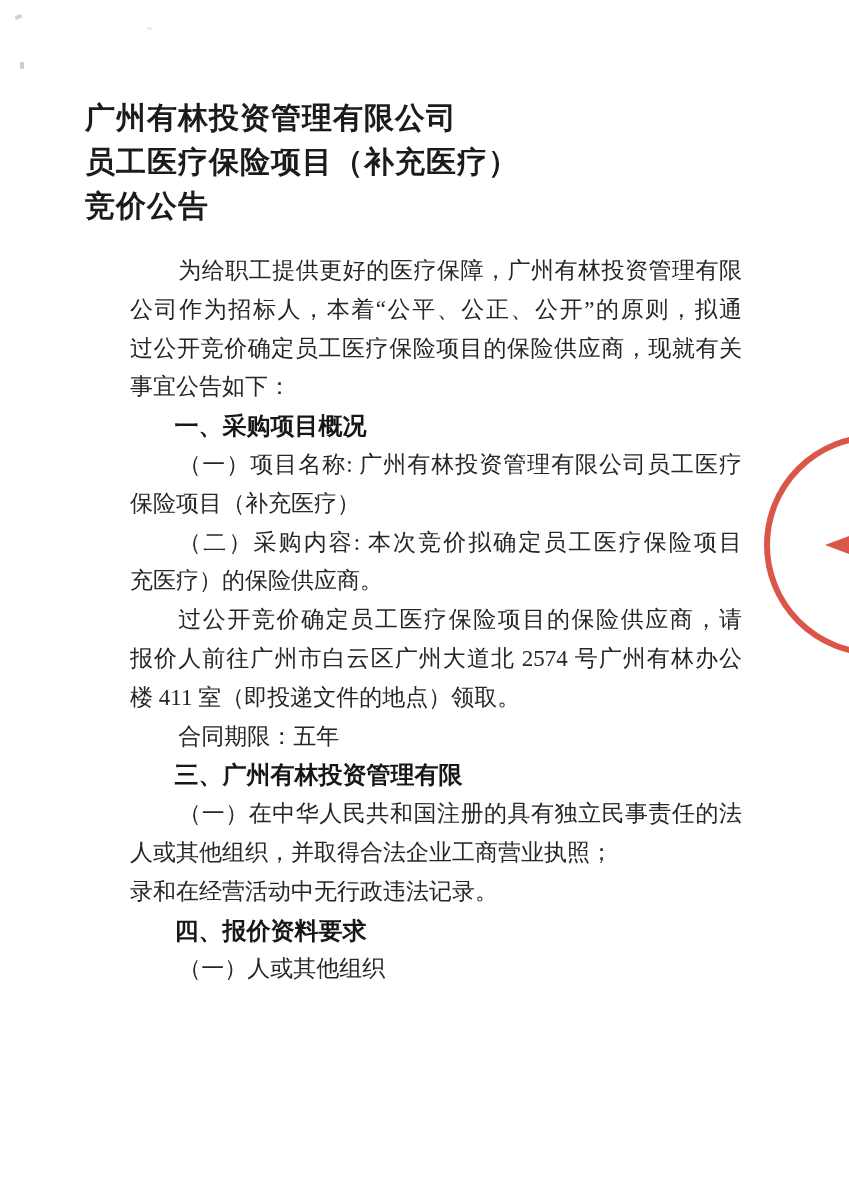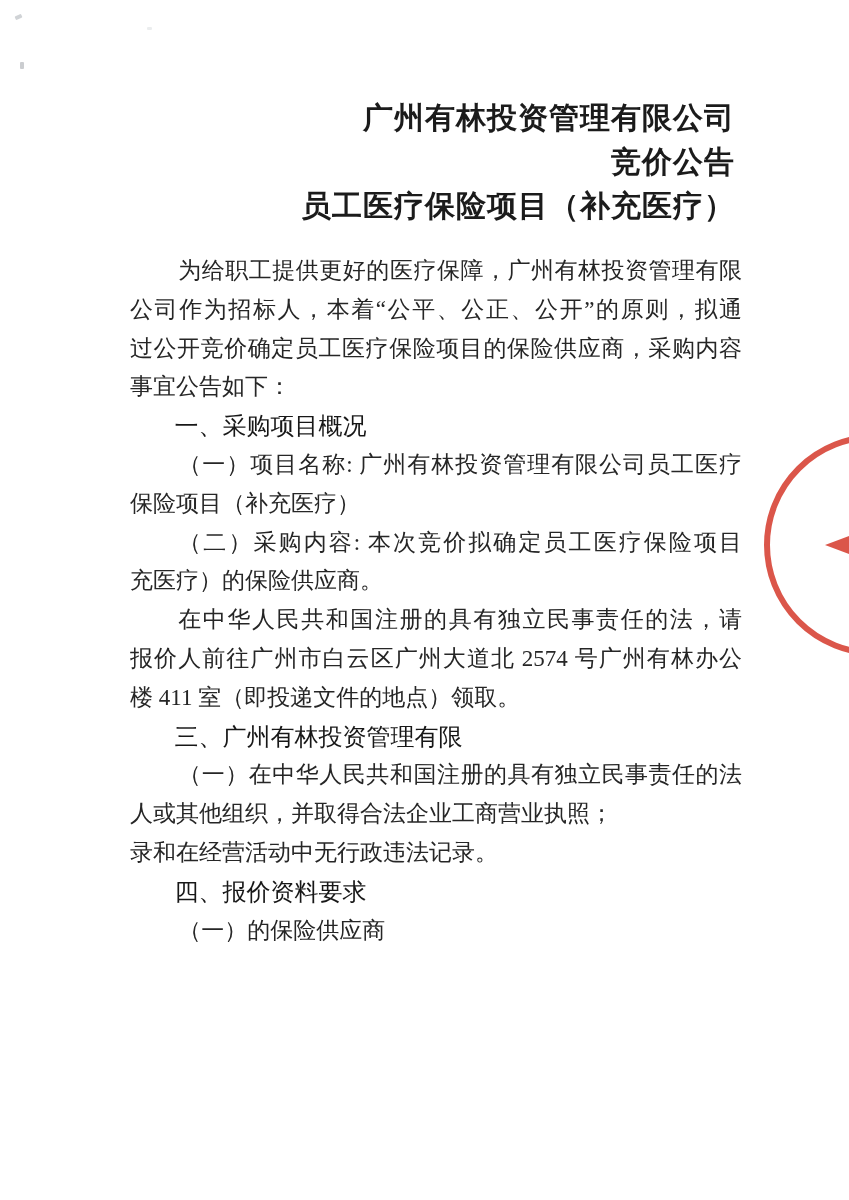--- a/index.html
+++ b/index.html
@@ -11,21 +11,21 @@
     overflow: hidden;
     font-family: "Liberation Serif", serif;
     color: #242424;
   }
   
   .title {
     position: absolute;
     top: 96px;
     left: 85px;
     width: 650px;
-    text-align: right;
+    text-align: left;
     font-weight: bold;
     font-size: 30px;
     line-height: 44px;
     color: #1b1b1b;
     letter-spacing: 1px;
   }
   
   .content {
     position: absolute;
     top: 252px;
@@ -40,21 +40,21 @@
     overflow: hidden;
   }
   .ind { text-indent: 2.1em; }
   .j {
     text-align: justify;
     text-align-last: justify;
     text-justify: inter-character;
   }
   .heading {
     font-family: "Liberation Sans", sans-serif;
-    font-weight: normal;
+    font-weight: bold;
     font-size: 24px;
     color: #171717;
     text-indent: 1.85em;
   }
   
   .seal {
     position: absolute;
     left: 736px;
     top: 420px;
     width: 113px;
@@ -76,48 +76,49 @@
 <body>
 
 <div class="page">
 
   <div class="speck s1"></div>
   <div class="speck s2"></div>
   <div class="speck s3"></div>
 
   <div class="title">
     <div>广州有林投资管理有限公司</div>
+    <div>员工医疗保险项目（补充医疗）</div>
     <div>竞价公告</div>
-    <div>员工医疗保险项目（补充医疗）</div>
   </div>
 
   <div class="content">
 
     <div class="line ind j">为给职工提供更好的医疗保障，广州有林投资管理有限</div>
     <div class="line j">公司作为招标人，本着“公平、公正、公开”的原则，拟通</div>
-    <div class="line j">过公开竞价确定员工医疗保险项目的保险供应商，采购内容</div>
+    <div class="line j">过公开竞价确定员工医疗保险项目的保险供应商，现就有关</div>
     <div class="line">事宜公告如下：</div>
 
     <div class="line heading">一、采购项目概况</div>
     <div class="line ind j">（一）项目名称: 广州有林投资管理有限公司员工医疗</div>
     <div class="line">保险项目（补充医疗）</div>
     <div class="line ind j">（二）采购内容: 本次竞价拟确定员工医疗保险项目（补</div>
     <div class="line">充医疗）的保险供应商。</div>
 
-    <div class="line ind j">在中华人民共和国注册的具有独立民事责任的法，请</div>
+    <div class="line ind j">过公开竞价确定员工医疗保险项目的保险供应商，请</div>
     <div class="line j">报价人前往广州市白云区广州大道北 2574 号广州有林办公</div>
     <div class="line">楼 411 室（即投递文件的地点）领取。</div>
+    <div class="line ind">合同期限：五年</div>
 
     <div class="line heading">三、广州有林投资管理有限</div>
     <div class="line ind j">（一）在中华人民共和国注册的具有独立民事责任的法</div>
     <div class="line">人或其他组织，并取得合法企业工商营业执照；</div>
     <div class="line">录和在经营活动中无行政违法记录。</div>
 
     <div class="line heading">四、报价资料要求</div>
-    <div class="line ind">（一）的保险供应商</div>
+    <div class="line ind">（一）人或其他组织</div>
   </div>
 
   <svg class="seal" viewBox="736 420 113 250" width="113" height="250">
     <g opacity="0.85">
       <circle cx="875" cy="545" r="108" fill="none" stroke-width="6" stroke="#d5392b"></circle>
       <path id="sealArc" d="M 875 617 A 72 72 0 0 0 875 473" fill="none"></path>
       <text fill="#d5392b">
         <textPath href="#sealArc" startOffset="58">广州有林投资管</textPath>
       </text>
       <polygon points="825,545 858,532.7 859.5,497.4 881.5,525 915.5,515.6 896,545 915.5,574.4 881.5,565 859.5,592.6 858,557.3" fill="#d5392b"></polygon>

